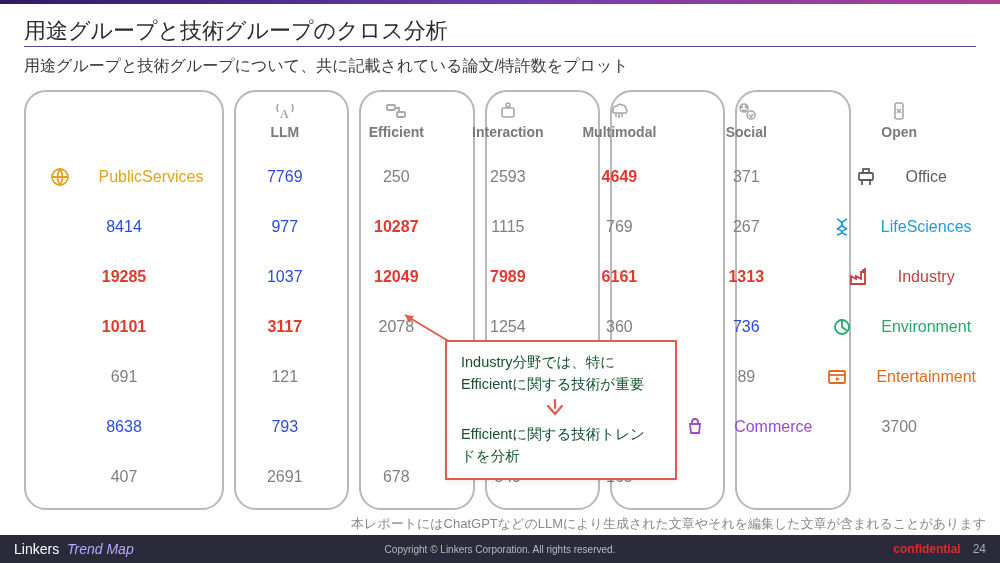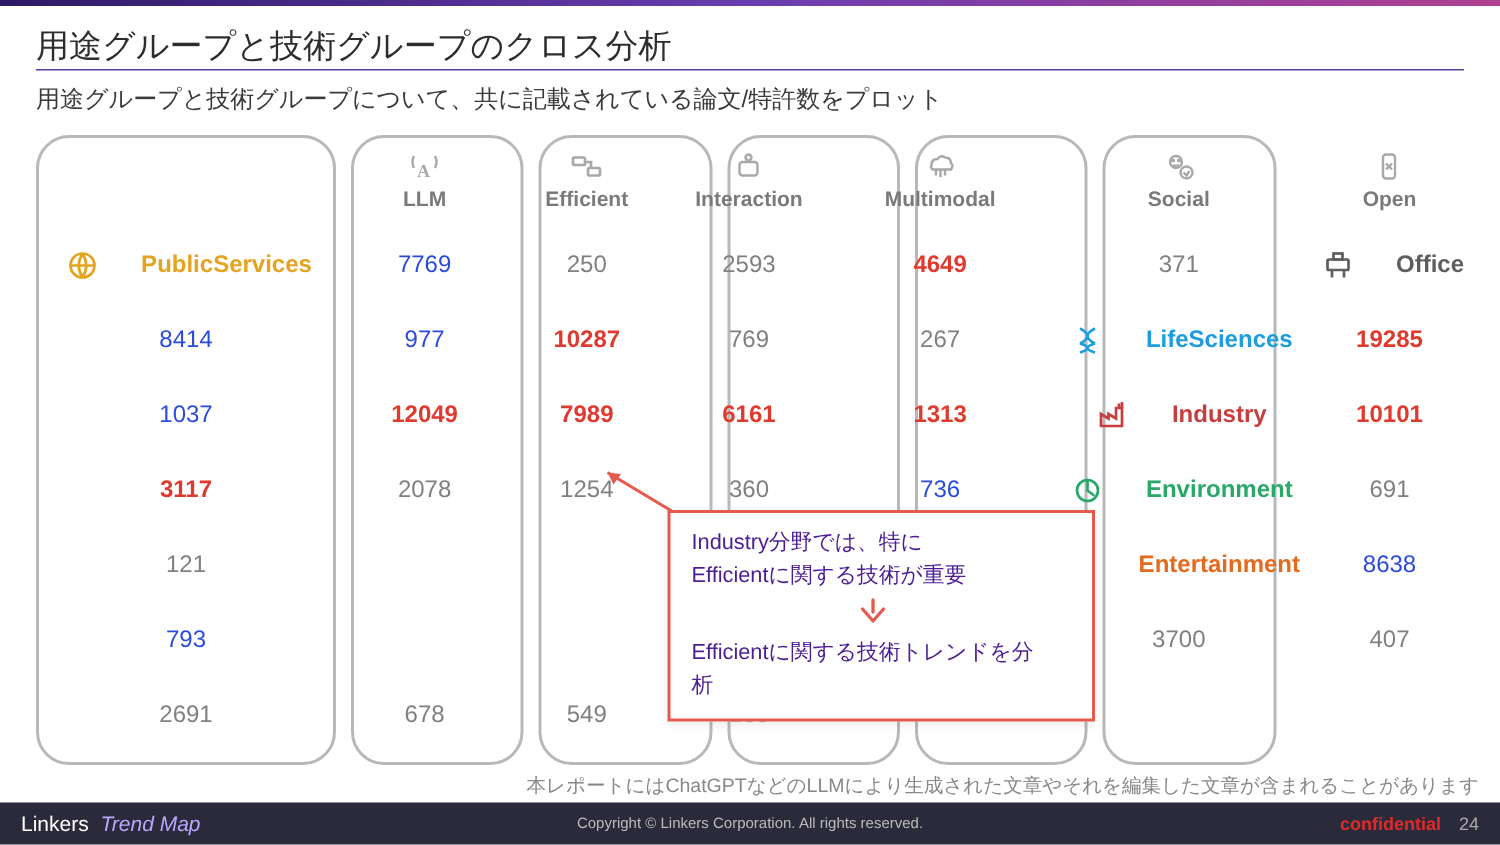--- a/index.html
+++ b/index.html
@@ -97,46 +97,46 @@
     font-size: 16px;
     color: #808080;
   }
   .rcell.blue { color: var(--blue); }
   .rcell.red  { color: var(--red); font-weight: 700; }
   .rlabel {
     height: 50px;
     justify-content: flex-start;
     gap: 28px;
     font-size: 16px;
-    font-weight: 700;
+    font-weight: 400;
     padding-left: 4px;
   }
   .rlabel.publicservices-row { color: #e4a41f; }
   .rlabel.office-row        { color: #5e5e5e; align-items: center; }
   .rlabel.lifesciences-row  { color: #1c9de0; }
   .rlabel.industry-row      { color: #c83e3e; }
   .rlabel.environment-row   { color: #2aa86a; }
   .rlabel.entertainment-row { color: #e46a1e; }
   .rlabel.commerce-row      { color: #9a4bd1; }
 
   .corner { height: 64px; }
 
   .icon svg, .rlabel svg { display: block; }
 
   
   .callout {
     position: absolute;
     top: 340px;
     left: 445px;
-    width: 285px;
+    width: 232px;
     border: 2px solid #e55a4c;
     background: #fff;
     padding: 10px 26px 10px 14px;
     font-size: 14.5px;
-    color: #4c1d95;
+    color: #14532d;
     line-height: 1.5;
     box-shadow: 0 2px 6px rgba(0,0,0,0.08);
   }
   .callout .arrow-down {
     text-align: center;
     margin: 2px 0 2px 0;
   }
   
 
   
@@ -273,20 +273,21 @@
           <rect x="4" y="7" width="14" height="7" rx="1"></rect>
           <rect x="8" y="3" width="6" height="4"></rect>
           <path d="M7 14 V19 M15 14 V19"></path>
         </svg>
       </span>
       <span>Office</span>
     </div>
     <div class="rcell blue">8414</div>
     <div class="rcell blue">977</div>
     <div class="rcell red">10287</div>
+    <div class="rcell ">1115</div>
     <div class="rcell ">769</div>
     <div class="rcell ">267</div>
     <div class="rlabel lifesciences-row">
       <span class="icon">
         <svg width="22" height="22" viewBox="0 0 22 22" fill="none" stroke="currentColor" stroke-width="1.8">
           <path d="M6 3 Q16 8 6 13 M16 3 Q6 8 16 13 M6 13 Q16 16 6 19 M16 13 Q6 16 16 19"></path>
         </svg>
       </span>
       <span>LifeSciences</span>
     </div>

